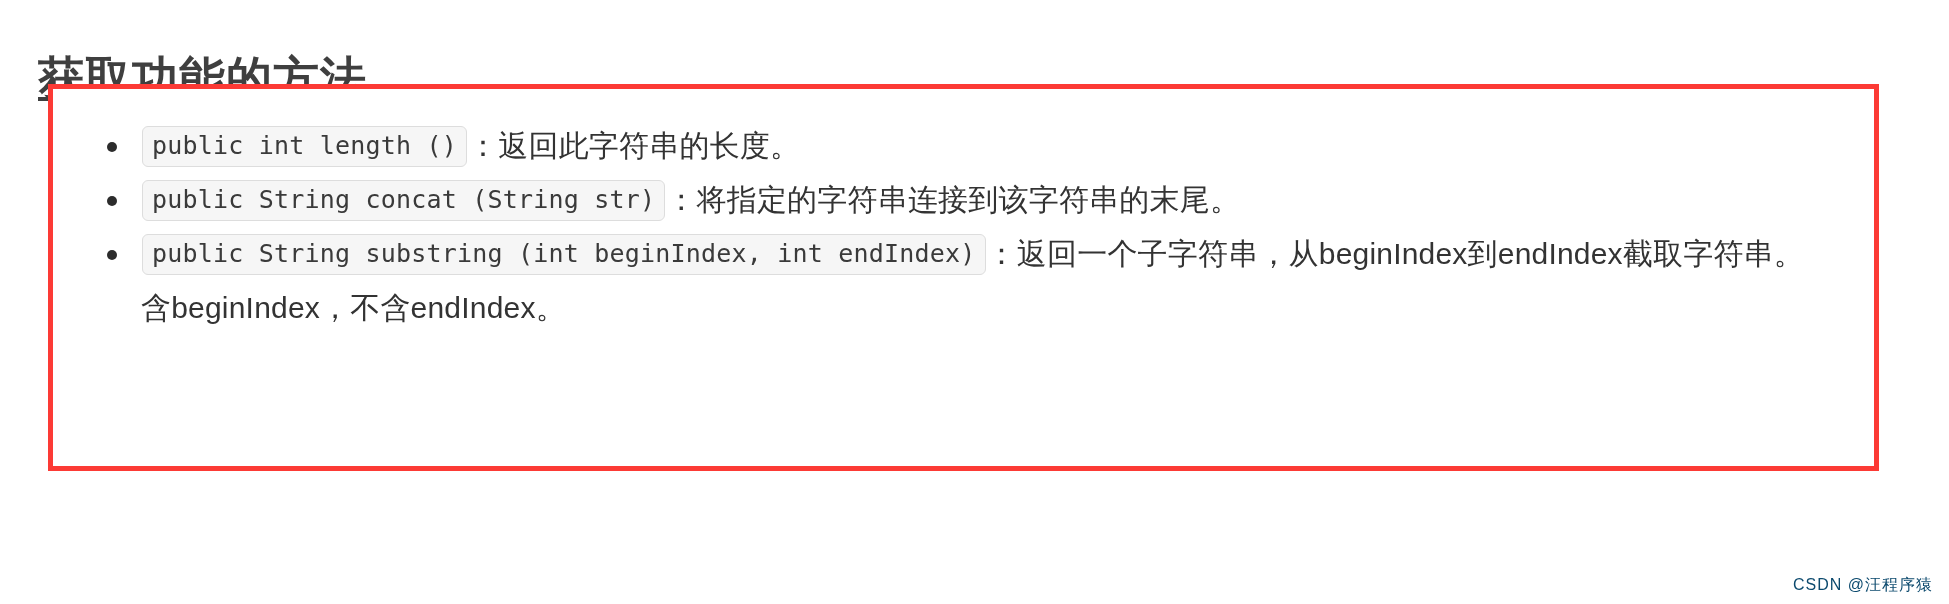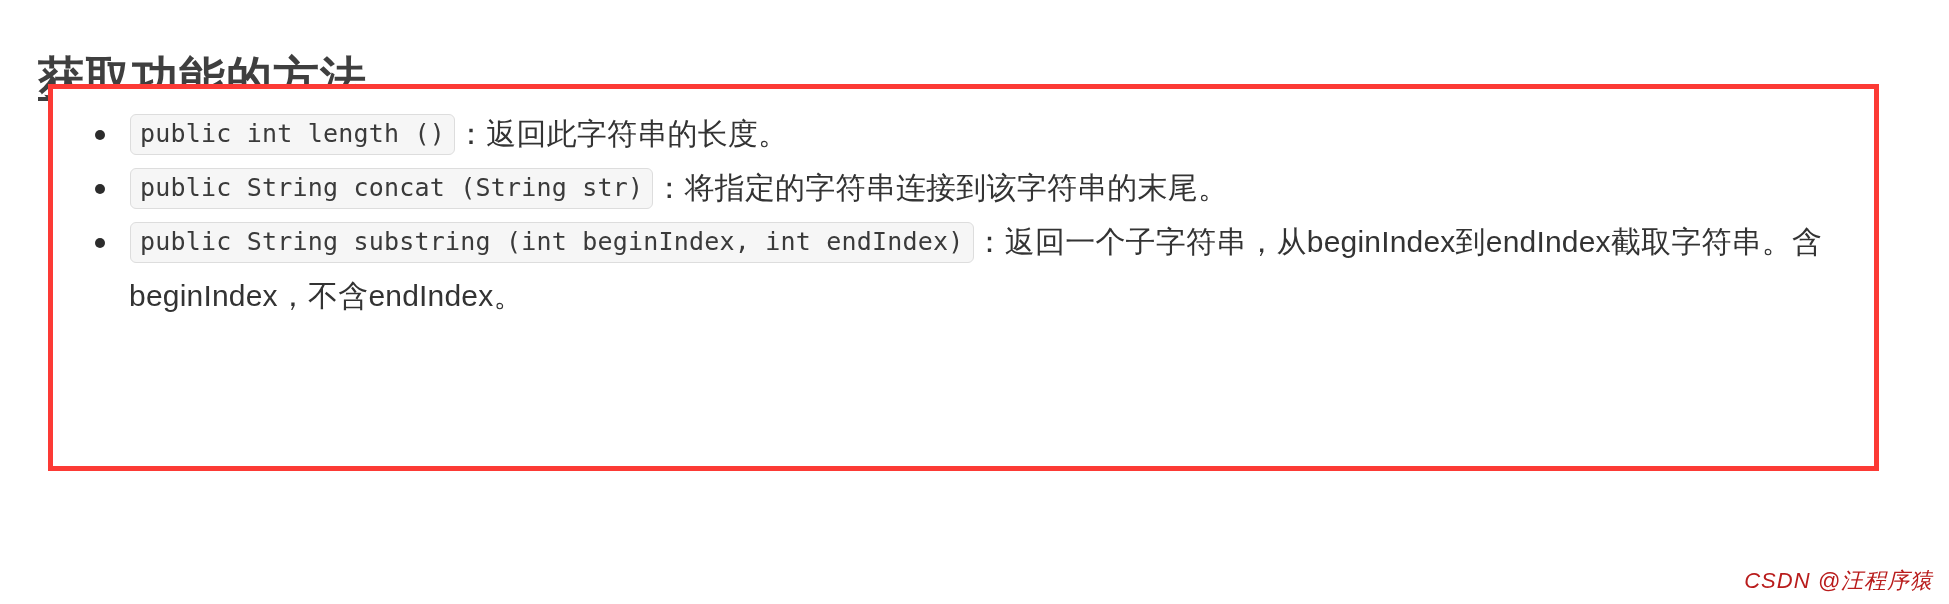--- a/index.html
+++ b/index.html
@@ -34,21 +34,21 @@
     top: 84px;
     width: 1831px;
     height: 387px;
     border: 5px solid #fc3a35;
     box-sizing: border-box;
     background: #ffffff;
   }
 
   ul.method-list {
     list-style: none;
-    margin: 0;
+    margin: 12px;
     padding: 18px 0 0 0;
   }
 
   li.method-item {
     position: relative;
     margin: 0 0 0 0;
     padding: 0 34px 0 76px;
     font-size: 30px;
     line-height: 54px;
     color: #333333;
@@ -93,25 +93,24 @@
 
   span.desc {
     color: #333333;
     font-size: 30px;
   }
 
   #watermark {
     position: absolute;
     right: 16px;
     bottom: 8px;
-    font-size: 22px;
-    color: #b91c1c;
+    font-size: 16px;
+    color: #0c4a6e;
     letter-spacing: 1px;
     white-space: nowrap;
-    font-style: italic;
   }
 </style>
 </head>
 <body>
 
 <h1 id="page-title">获取功能的方法</h1>
 
 <div id="highlight-box">
   <ul class="method-list">
 

